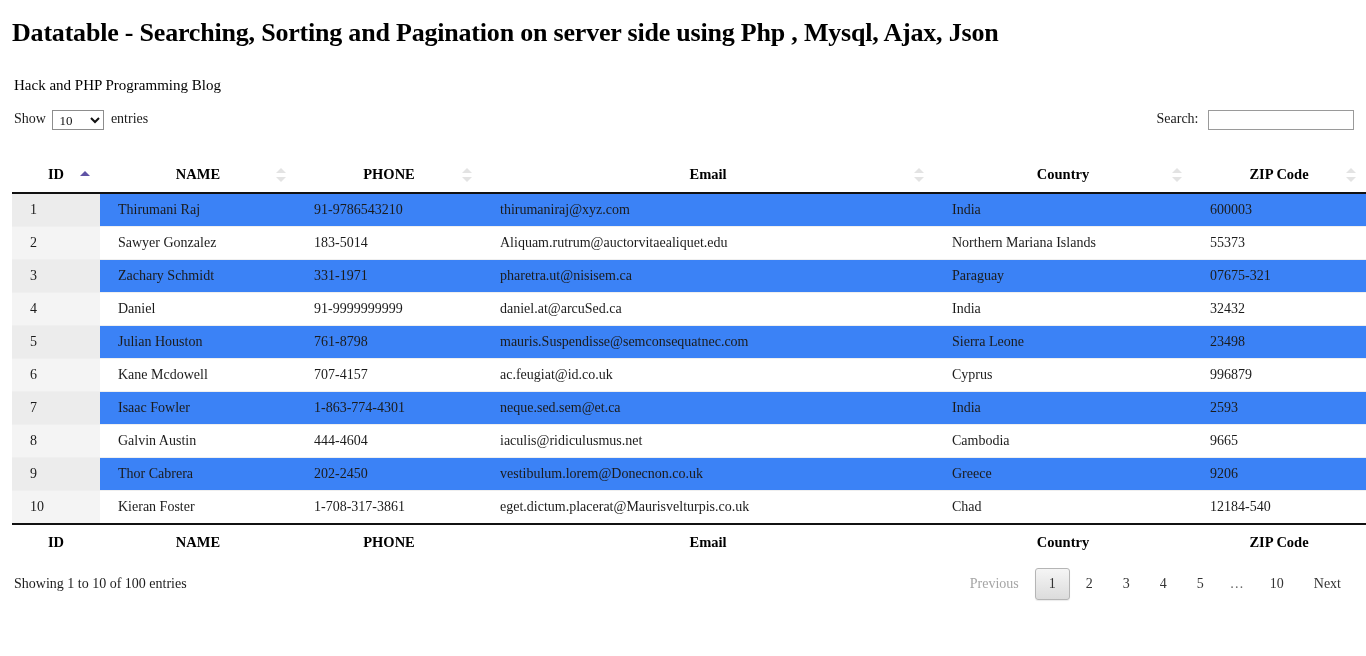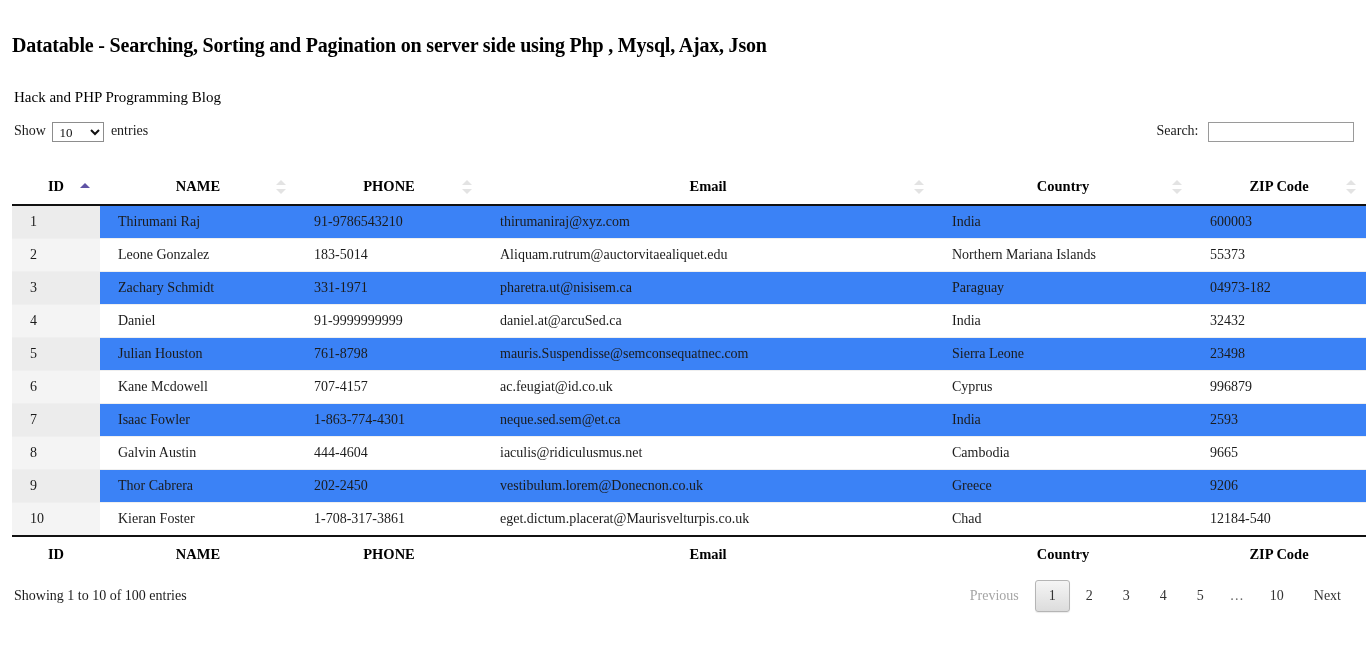--- a/index.html
+++ b/index.html
@@ -13,23 +13,23 @@
     font-family: "Liberation Serif", "DejaVu Serif", serif;
     color: #000;
     font-size: 14px;
   }
   .page { position: relative; width: 1366px; height: 656px; padding: 0 6px; }
 
   
   .main-title {
     font-family: "Liberation Serif", "DejaVu Serif", serif;
     font-weight: bold;
-    font-size: 20px;
+    font-size: 26px;
     line-height: 34px;
-    margin: 28px 0 0 6px;
+    margin: 16px 0 0 6px;
     letter-spacing: -0.2px;
     color: #000;
   }
   .sub-title {
     font-family: "Liberation Serif", "DejaVu Serif", serif;
     font-weight: normal;
     font-size: 15px;
     line-height: 18px;
     margin: 26px 0 0 8px;
     color: #000;
@@ -269,33 +269,33 @@
         <tr class="odd">
           <td class="sorted c-id">1</td>
           <td>Thirumani Raj</td>
           <td>91-9786543210</td>
           <td>thirumaniraj@xyz.com</td>
           <td>India</td>
           <td>600003</td>
         </tr>
         <tr class="even">
           <td class="sorted c-id">2</td>
-          <td>Leone Gonzalez</td>
+          <td>Sawyer Gonzalez</td>
           <td>183-5014</td>
           <td>Aliquam.rutrum@auctorvitaealiquet.edu</td>
           <td>Northern Mariana Islands</td>
           <td>55373</td>
         </tr>
         <tr class="odd">
           <td class="sorted c-id">3</td>
           <td>Zachary Schmidt</td>
           <td>331-1971</td>
           <td>pharetra.ut@nisisem.ca</td>
           <td>Paraguay</td>
-          <td>04973-182</td>
+          <td>07675-321</td>
         </tr>
         <tr class="even">
           <td class="sorted c-id">4</td>
           <td>Daniel</td>
           <td>91-9999999999</td>
           <td>daniel.at@arcuSed.ca</td>
           <td>India</td>
           <td>32432</td>
         </tr>
         <tr class="odd">

